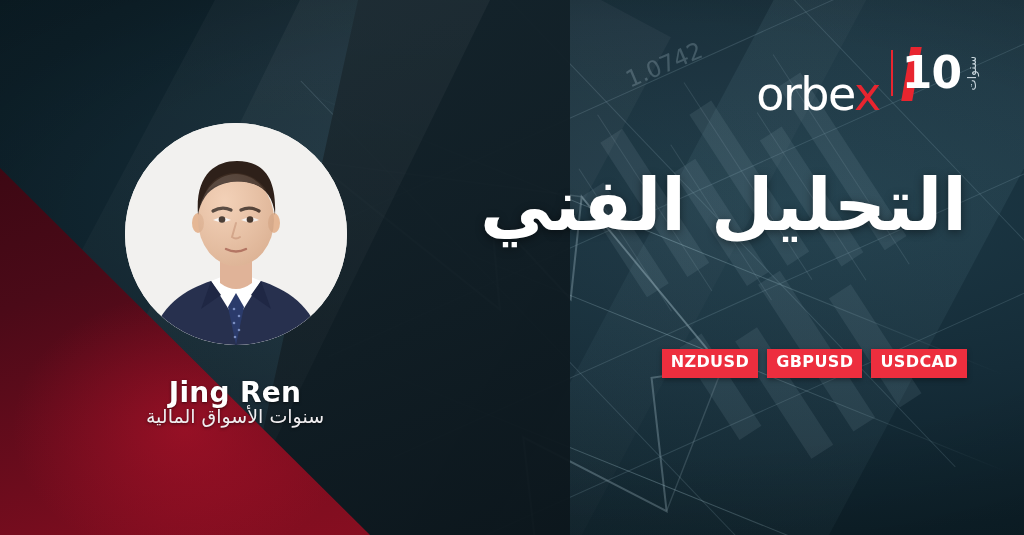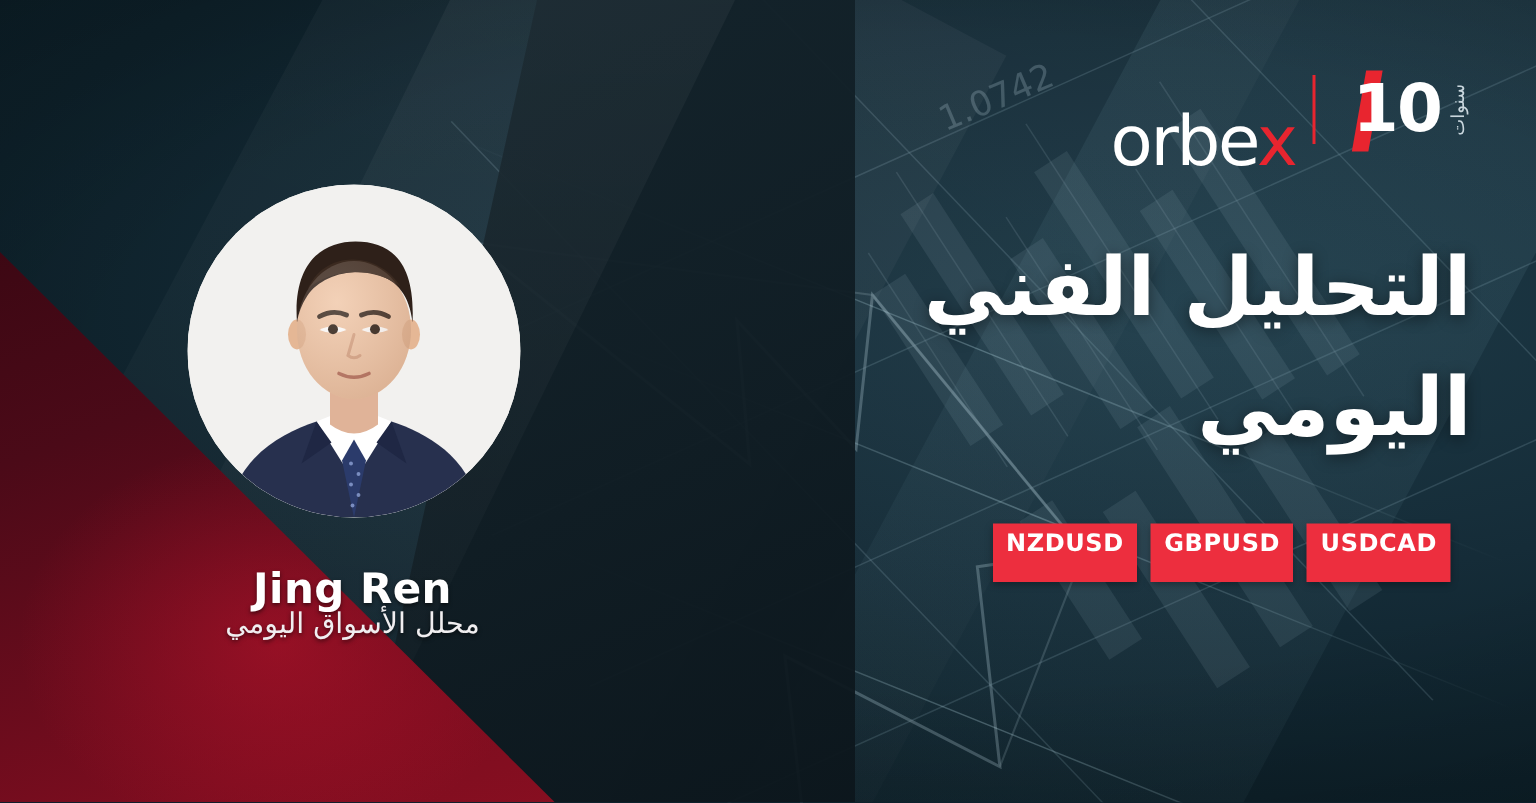--- a/index.html
+++ b/index.html
@@ -117,60 +117,60 @@
     margin-top:41px;
   }
   .logo-word .x { color:#e8252f; }
   .logo-bar {
     width:2px; height:46px; background:#e8252f;
     margin:0 9px 0 11px;
   }
   .logo-ten {
     position:relative;
     font-size:44px; font-weight:bold; color:#fff;
-    letter-spacing:-1px; line-height:1;margin-left:16px;
+    letter-spacing:-1px; line-height:1;
   }
   .logo-ten-slash {
     position:absolute; left:4px; top:-4px;
     width:11px; height:54px;
     background:#e8252f;
     transform:skewX(-10deg);
   }
   .logo-ten-txt { position:relative; }
   .logo-years {
     font-size:12px; color:#c9d6dd;
     writing-mode:vertical-rl;
     transform:rotate(180deg);
     margin-left:4px;
     letter-spacing:1px;
   }
 
   
   .headline {
-    position:absolute; right:43px; top:152px;
+    position:absolute; right:57px; top:152px;
     direction:rtl; text-align:right;
     color:#ffffff;
-    font-size:54px; font-weight:bold;
+    font-size:72px; font-weight:bold;
     line-height:1.48;
     letter-spacing:0px;
     text-shadow:0 2px 10px rgba(0,0,0,.45);
   }
   .headline div { white-space:nowrap; }
 
   
   .pairs {
     position:absolute; right:57px; top:349px;
     display:flex; gap:9px;
   }
   .pair-badge {
     background:#ed2e3e;
     color:#ffffff;
     font-size:16px; font-weight:bold;
     letter-spacing:.4px;
-    padding:5px 9px 18px;
+    padding:5px 9px 8px;
     line-height:1;
     box-shadow:0 2px 5px rgba(0,0,0,.35);
   }
 </style>
 </head>
 <body>
 
 <div class="banner">
 
   <div class="bg-base"></div>
@@ -273,35 +273,34 @@
       <defs>
         <radialGradient id="fshade" cx="35%" cy="30%" r="80%">
           <stop offset="0%" stop-color="#ffffff" stop-opacity=".18"></stop>
           <stop offset="100%" stop-color="#8a5a40" stop-opacity=".20"></stop>
         </radialGradient>
       </defs>
     </svg>
   </div>
 
   <div class="person-name">Jing Ren</div>
-  <div class="person-role">محلل الأسواق اليومي</div>
+  <div class="person-role">سنوات الأسواق المالية</div>
 
   <div class="logo">
     <div class="logo-word"><span>orbe</span><span class="x">x</span></div>
     <div class="logo-bar"></div>
     <div class="logo-ten">
       <span class="logo-ten-slash"></span>
       <span class="logo-ten-txt">10</span>
     </div>
     <div class="logo-years">سنوات</div>
   </div>
 
   <div class="headline">
     <div>التحليل الفني</div>
-    <div>اليومي</div>
   </div>
 
   <div class="pairs">
     <span class="pair-badge">NZDUSD</span>
     <span class="pair-badge">GBPUSD</span>
     <span class="pair-badge">USDCAD</span>
   </div>
 
 </div>
 

